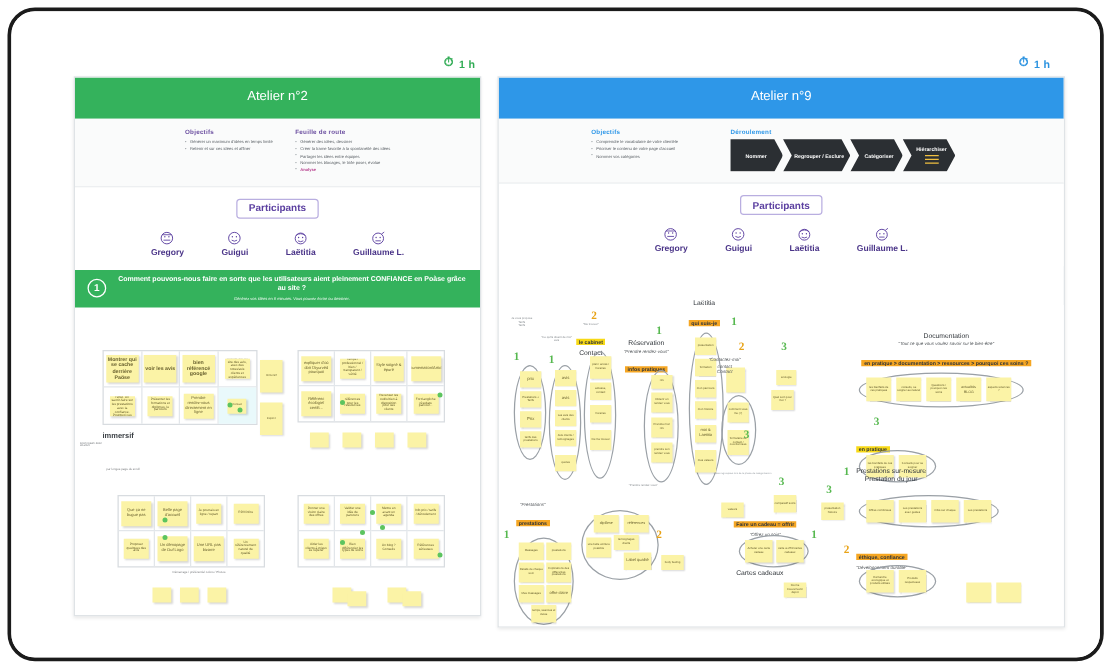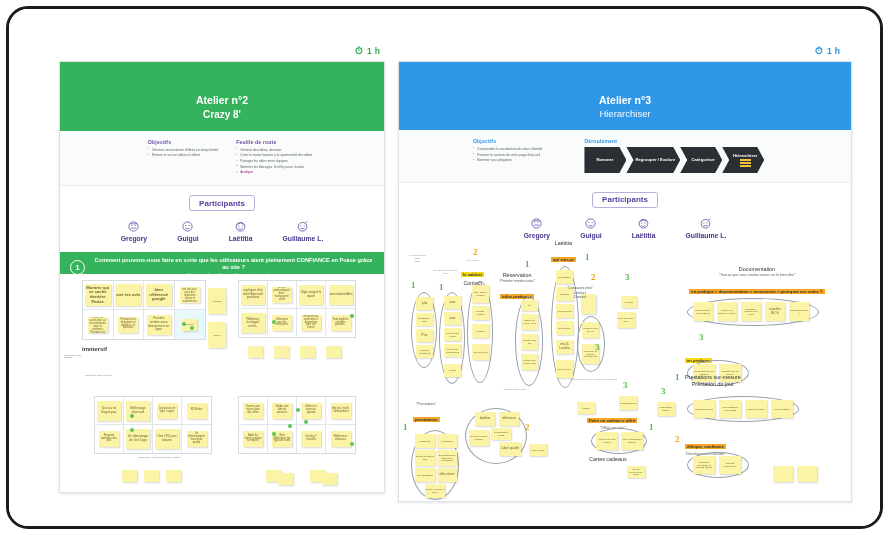--- a/index.html
+++ b/index.html
@@ -33,21 +33,21 @@
     position: absolute; background: #ffffff;
     border: 1px solid #dfe3e6;
     box-shadow: 0 1px 3px rgba(0,0,0,.10);
     overflow: hidden;
   }
   .panel-head {
     text-align: center; color: #ffffff; padding: 9px 6px 10px;
   }
   .ph-green { background: #34b25c; }
   .ph-blue  { background: #2e97e8; }
-  .ph-l1 { font-size: 10.5px; font-weight: bold; line-height: 1.32; margin-top: 23px; }
+  .ph-l1 { font-size: 10.5px; font-weight: normal; line-height: 1.32; }
   .ph-l2 { font-size: 9.5px; font-weight: normal; line-height: 1.32; opacity: .97; }
   .ph-l3 { font-size: 10px; font-weight: bold; line-height: 1.34; }
 
   .brief {
     background: #fafbfb; border-bottom: 1px solid #e9ecee;
     display: flex; gap: 18px; padding: 8px 10px 9px;
   }
   .brief-col { }
   .brief-h { font-size: 5px; font-weight: bold; margin-bottom: 2.5px; letter-spacing: .2px; }
   .h-purp  { color: #6b4fa0; }
@@ -166,21 +166,20 @@
     </div>
     <div class="time-badge t-blue" style="left:806px; top:37px;">
       <span class="glyph">⏱</span>
       <span>1 h</span>
     </div>
 
     <div class="panel" style="left:50px; top:52px; width:326px; height:432px;">
 
       <div class="panel-head ph-green">
         <div class="ph-l1">Atelier n°2</div>
-        <div class="ph-l3">Crazy 8'</div>
       </div>
 
       <div class="brief" style="padding-left:88px;">
         <div class="brief-col">
           <div class="brief-h h-purp">Objectifs</div>
           <div class="brief-li">Générer un maximum d'idées en temps limité</div>
           <div class="brief-li">Retenir et sur ces idées et affiner</div>
         </div>
         <div class="brief-col">
           <div class="brief-h h-purp">Feuille de route</div>
@@ -390,22 +389,21 @@
           <div class="note tiny blank" style="left:12px; top:3px;"></div>
           <div class="note tiny blank" style="left:44px; top:0;"></div>
           <div class="note tiny blank" style="left:56px; top:3px;"></div>
         </div>
       </div>
     </div>
 
     <div class="panel" style="left:389px; top:52px; width:454px; height:441px;">
 
       <div class="panel-head ph-blue">
-        <div class="ph-l1">Atelier n°3</div>
-        <div class="ph-l2">Hierarchiser</div>
+        <div class="ph-l1">Atelier n°9</div>
       </div>
 
       <div class="brief" style="padding-left:74px; gap:42px;">
         <div class="brief-col">
           <div class="brief-h h-blue">Objectifs</div>
           <div class="brief-li">Comprendre le vocabulaire de votre clientèle</div>
           <div class="brief-li">Prioriser le contenu de votre page d'accueil</div>
           <div class="brief-li">Nommer vos catégories</div>
         </div>
         <div class="brief-col">

